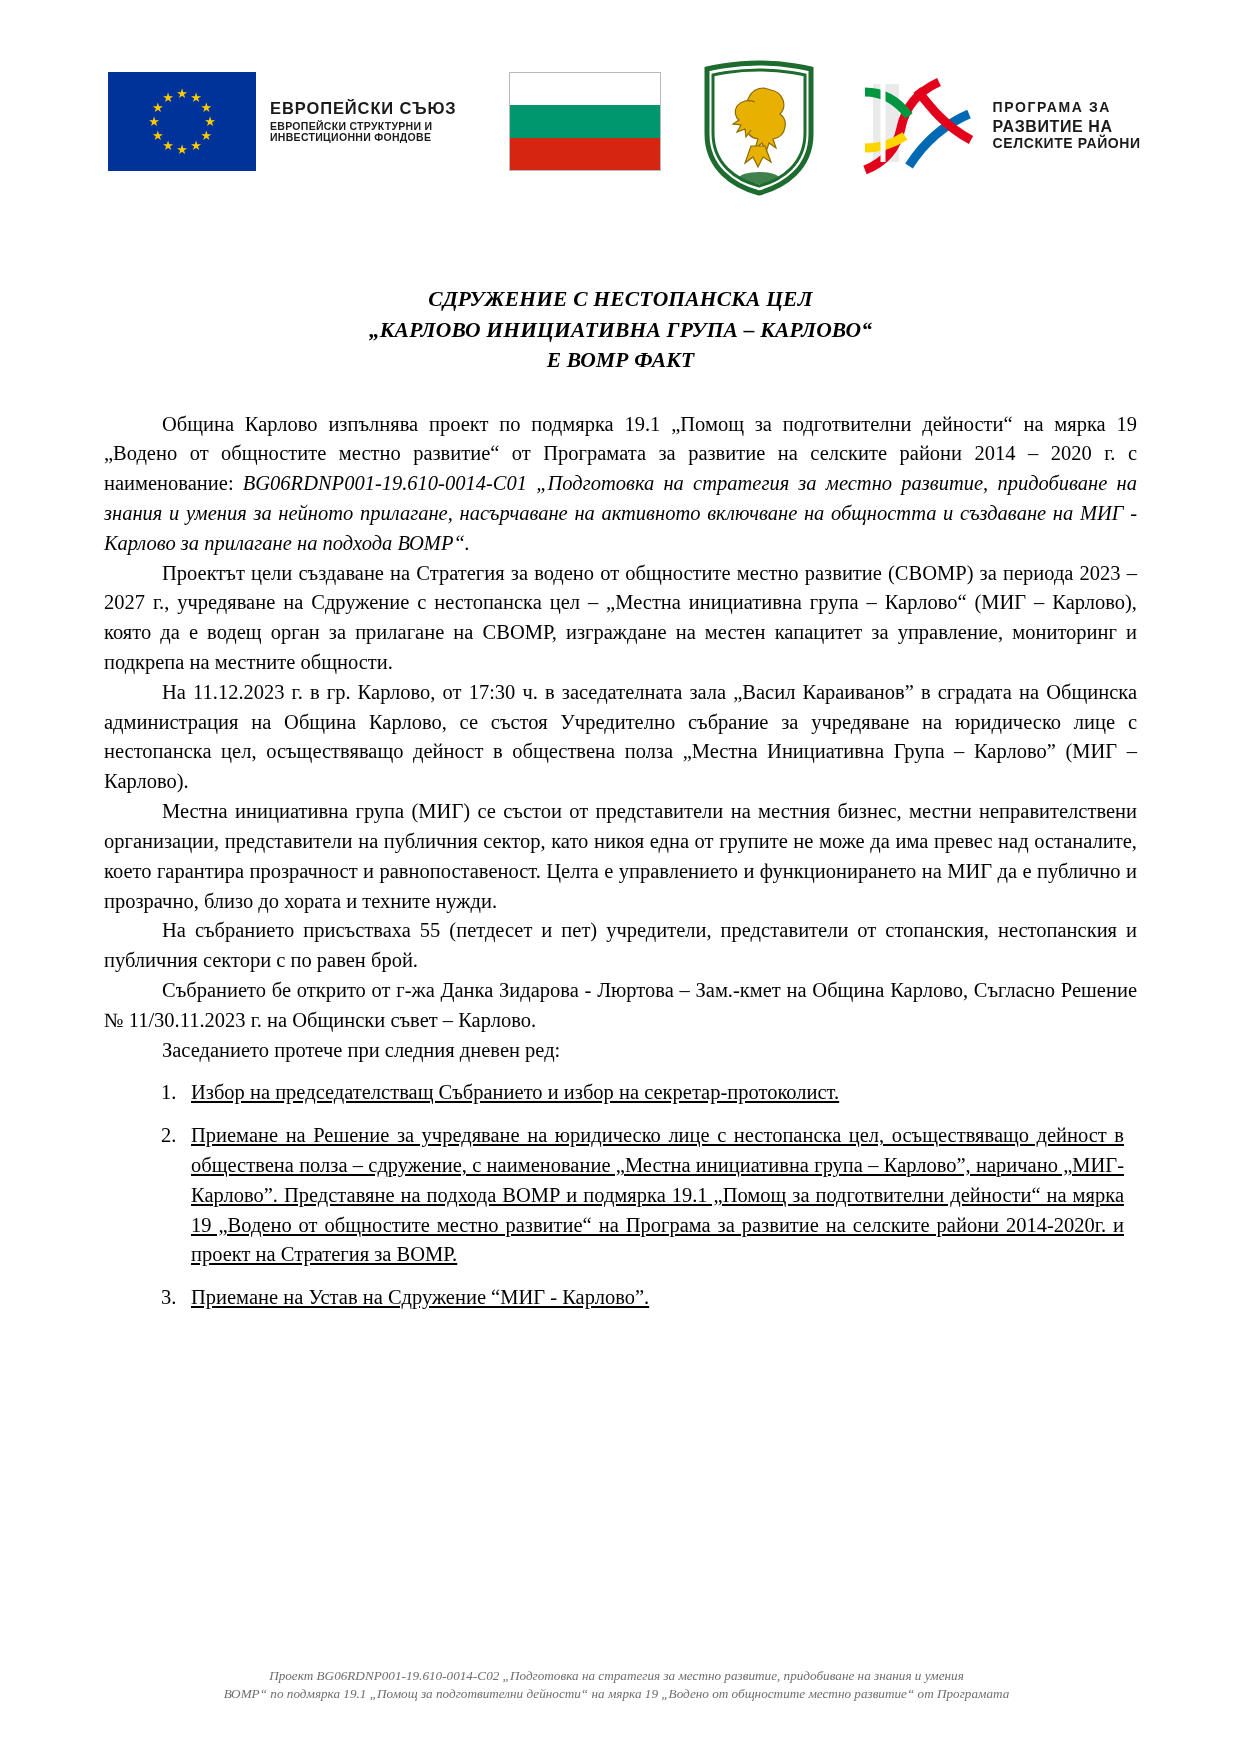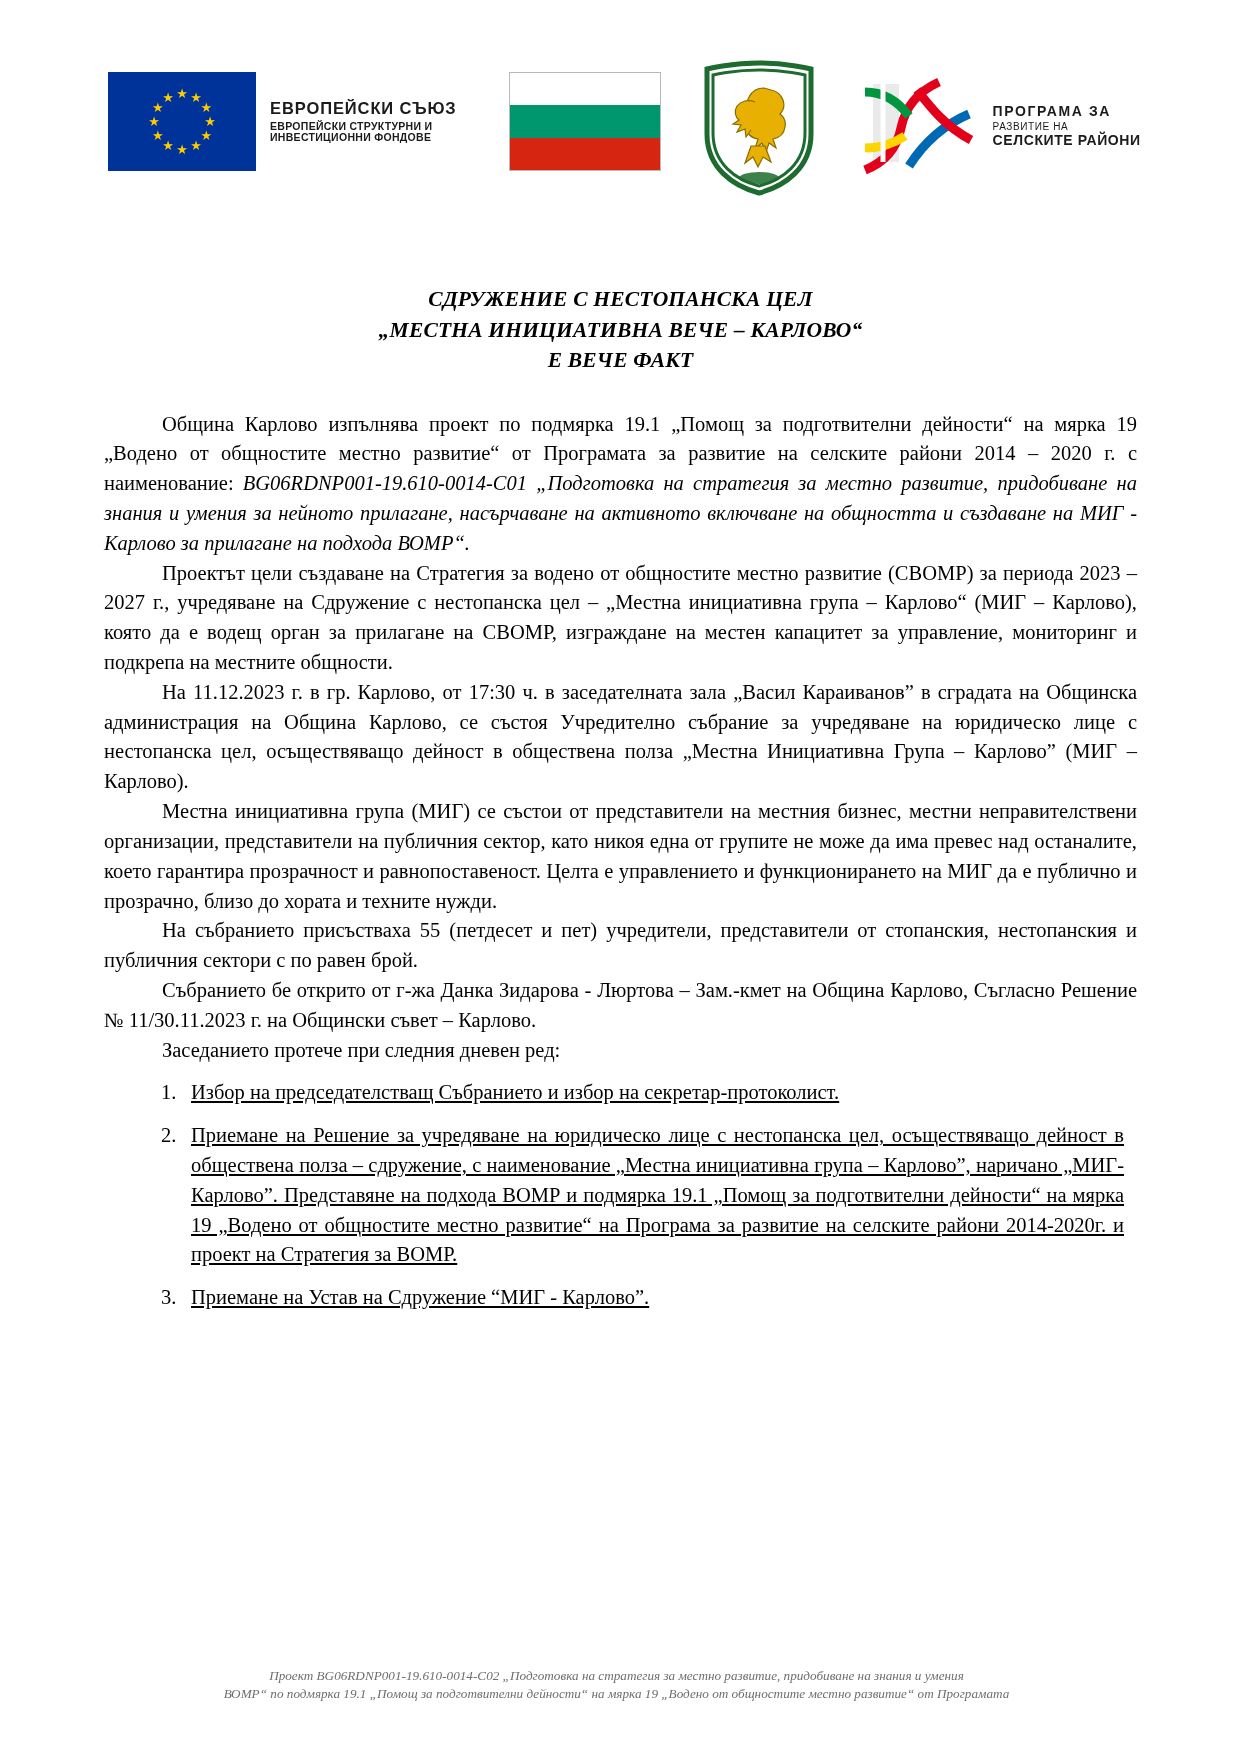--- a/index.html
+++ b/index.html
@@ -129,22 +129,22 @@
   .prsr-text .p1 {
     font-family: "Liberation Sans", sans-serif;
     font-weight: bold;
     font-size: 14px;
     letter-spacing: 1.6px;
     color: #1b1b1b;
     white-space: nowrap;
   }
   .prsr-text .p2 {
     font-family: "Liberation Sans", sans-serif;
-    font-weight: normal;
-    font-size: 10px;
+    font-weight: bold;
+    font-size: 16px;
     letter-spacing: 0.6px;
     color: #1b1b1b;
     white-space: nowrap;
     margin-top: 2px;
   }
   .prsr-text .p3 {
     font-family: "Liberation Sans", sans-serif;
     font-weight: bold;
     font-size: 14px;
     letter-spacing: 0.6px;
@@ -275,22 +275,22 @@
       <div class="prsr-text">
         <div class="p1">ПРОГРАМА ЗА</div>
         <div class="p2">РАЗВИТИЕ НА</div>
         <div class="p3">СЕЛСКИТЕ РАЙОНИ</div>
       </div>
     </div>
   </div>
 
   <div class="title-block">
     <div>СДРУЖЕНИЕ С НЕСТОПАНСКА ЦЕЛ</div>
-    <div>„МЕСТНА ИНИЦИАТИВНА ВЕЧЕ – КАРЛОВО“</div>
-    <div>Е ВЕЧЕ ФАКТ</div>
+    <div>„КАРЛОВО ИНИЦИАТИВНА ГРУПА – КАРЛОВО“</div>
+    <div>Е ВОМР ФАКТ</div>
   </div>
 
   <div class="body-text">
 
     <p><span>Община Карлово изпълнява проект по подмярка 19.1 „Помощ за подготвителни дейности“ на мярка 19 „Водено от общностите местно развитие“ от Програмата за развитие на селските райони 2014 – 2020 г. с наименование: </span><span class="it">BG06RDNP001-19.610-0014-C01 „Подготовка на стратегия за местно развитие, придобиване на знания и умения за нейното прилагане, насърчаване на активното включване на общността и създаване на МИГ - Карлово за прилагане на подхода ВОМР“.</span></p>
 
     <p>Проектът цели създаване на Стратегия за водено от общностите местно развитие (СВОМР) за периода 2023 – 2027 г., учредяване на Сдружение с нестопанска цел – „Местна инициативна група – Карлово“ (МИГ – Карлово), която да е водещ орган за прилагане на СВОМР, изграждане на местен капацитет за управление, мониторинг и подкрепа на местните общности.</p>
     <p>На 11.12.2023 г. в гр. Карлово, от 17:30 ч. в заседателната зала „Васил Караиванов” в сградата на Общинска администрация на Община Карлово, се състоя Учредително събрание за учредяване на юридическо лице с нестопанска цел, осъществяващо дейност в обществена полза „Местна Инициативна Група – Карлово” (МИГ –Карлово).</p>
     <p>Местна инициативна група (МИГ) се състои от представители на местния бизнес, местни неправителствени организации, представители на публичния сектор, като никоя една от групите не може да има превес над останалите, което гарантира прозрачност и равнопоставеност. Целта е управлението и функционирането на МИГ да е публично и прозрачно, близо до хората и техните нужди.</p>
     <p>На събранието присъстваха 55 (петдесет и пет) учредители, представители от стопанския, нестопанския и публичния сектори с по равен брой.</p>

